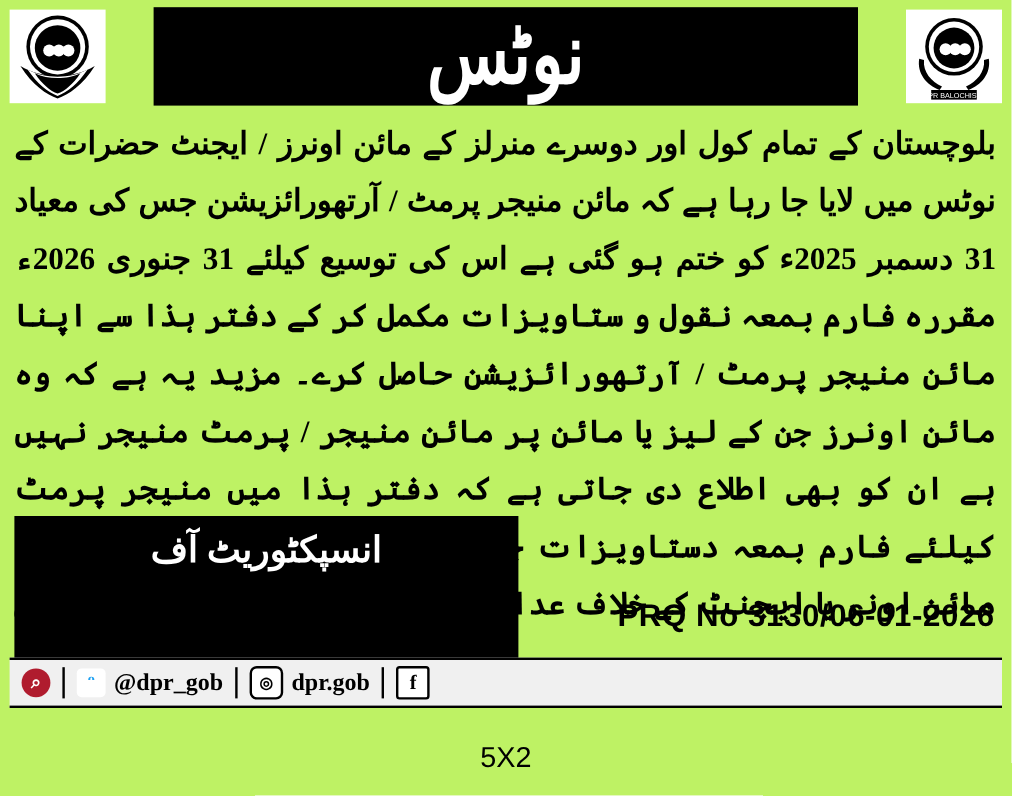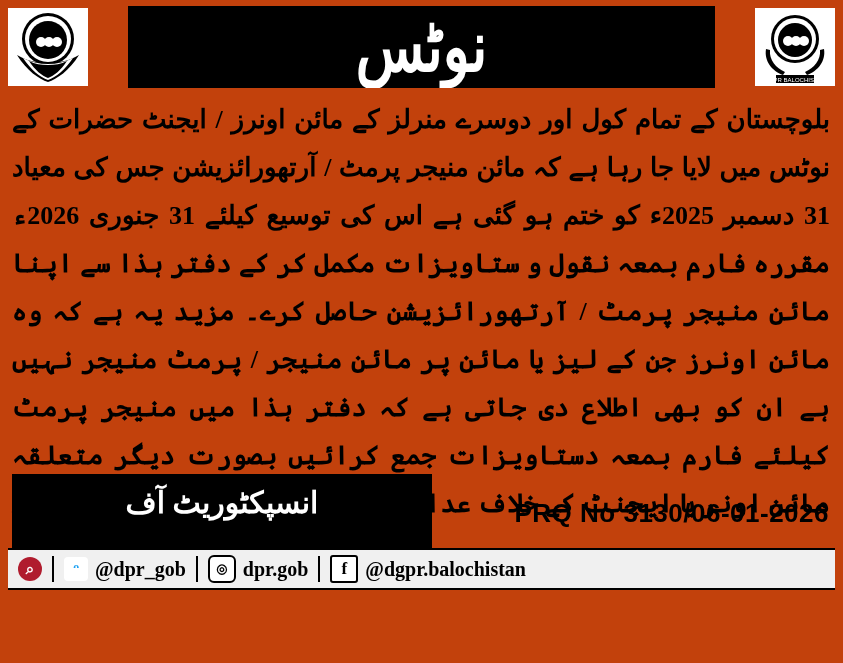--- a/index.html
+++ b/index.html
@@ -10,21 +10,21 @@
   body {
     width: 843px;
     height: 663px;
     font-family: "Liberation Sans", sans-serif;
     color: #000000;
   }
   .page {
     position: relative;
     width: 843px;
     height: 663px;
-    background: #c2410c;
+    background: #bef264;
     overflow: hidden;
   }
 
   
   .header {
     position: absolute;
     left: 8px;
     top: 6px;
     width: 827px;
     height: 84px;
@@ -85,32 +85,31 @@
   .body-text p {
     margin: 0 0 0 0;
   }
 
   
   .signature {
     position: absolute;
     left: 12px;
     top: 430px;
     width: 420px;
-    height: 76px;
+    height: 120px;
     background: #000000;
     color: #ffffff;
     direction: rtl;
     text-align: center;
     font-family: "Liberation Serif", serif;
     font-size: 30px;
     font-weight: bold;
     line-height: 50px;
     padding-top: 4px;
     box-sizing: border-box;
-    margin-top: 44px;
   }
   .signature div { letter-spacing: 2px; }
 
   .prq {
     position: absolute;
     right: 14px;
     top: 498px;
     font-family: "Liberation Sans", sans-serif;
     font-size: 26px;
     font-weight: bold;
@@ -238,18 +237,18 @@
       <span>@dpr_gob</span>
     </div>
     <div class="f-sep"></div>
     <div class="f-item">
       <span class="ic ic-ig">◎</span>
       <span>dpr.gob</span>
     </div>
     <div class="f-sep"></div>
     <div class="f-item">
       <span class="ic ic-fb">f</span>
-      <span>@dgpr.balochistan</span>
-    </div>
-  </div>
-
+    </div>
+  </div>
+
+  <div class="size-label">5X2</div>
 
 </div>
 
 </body></html>

